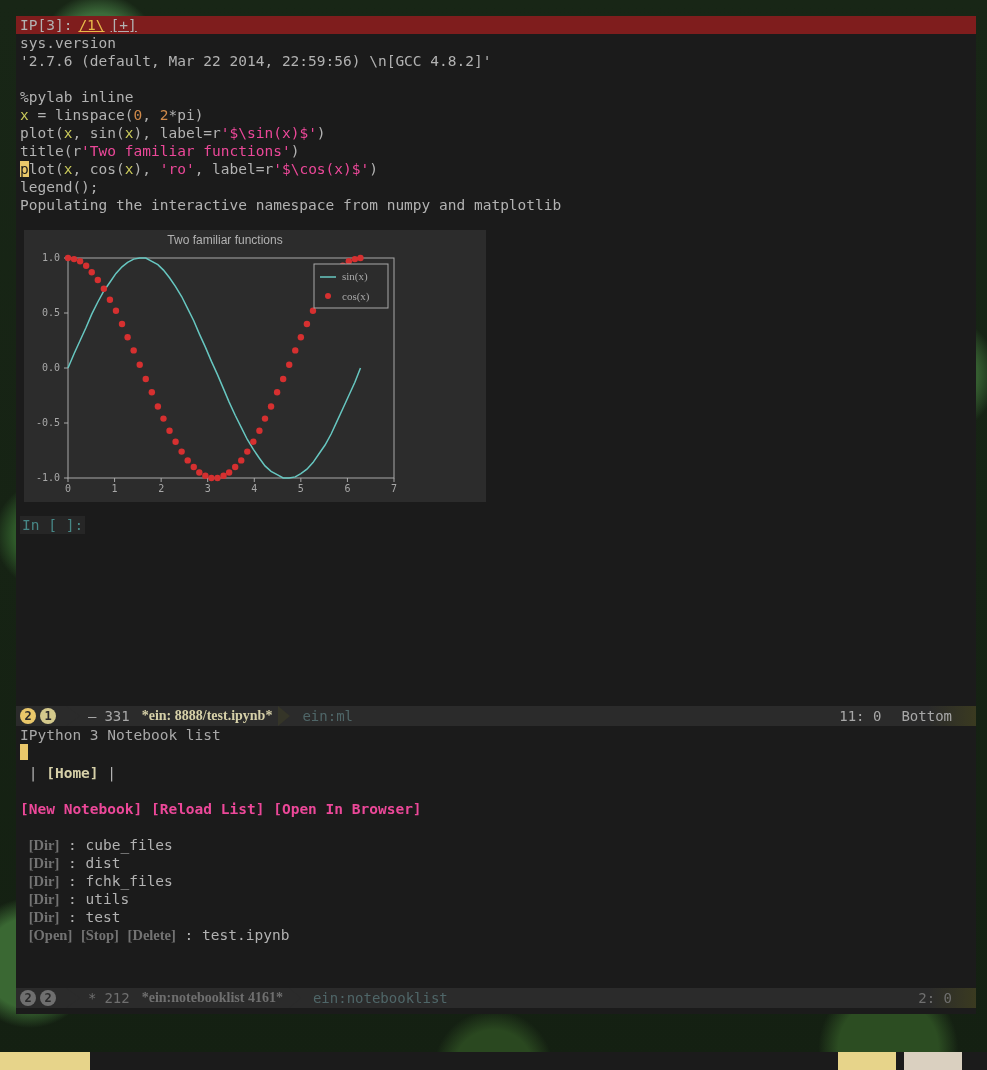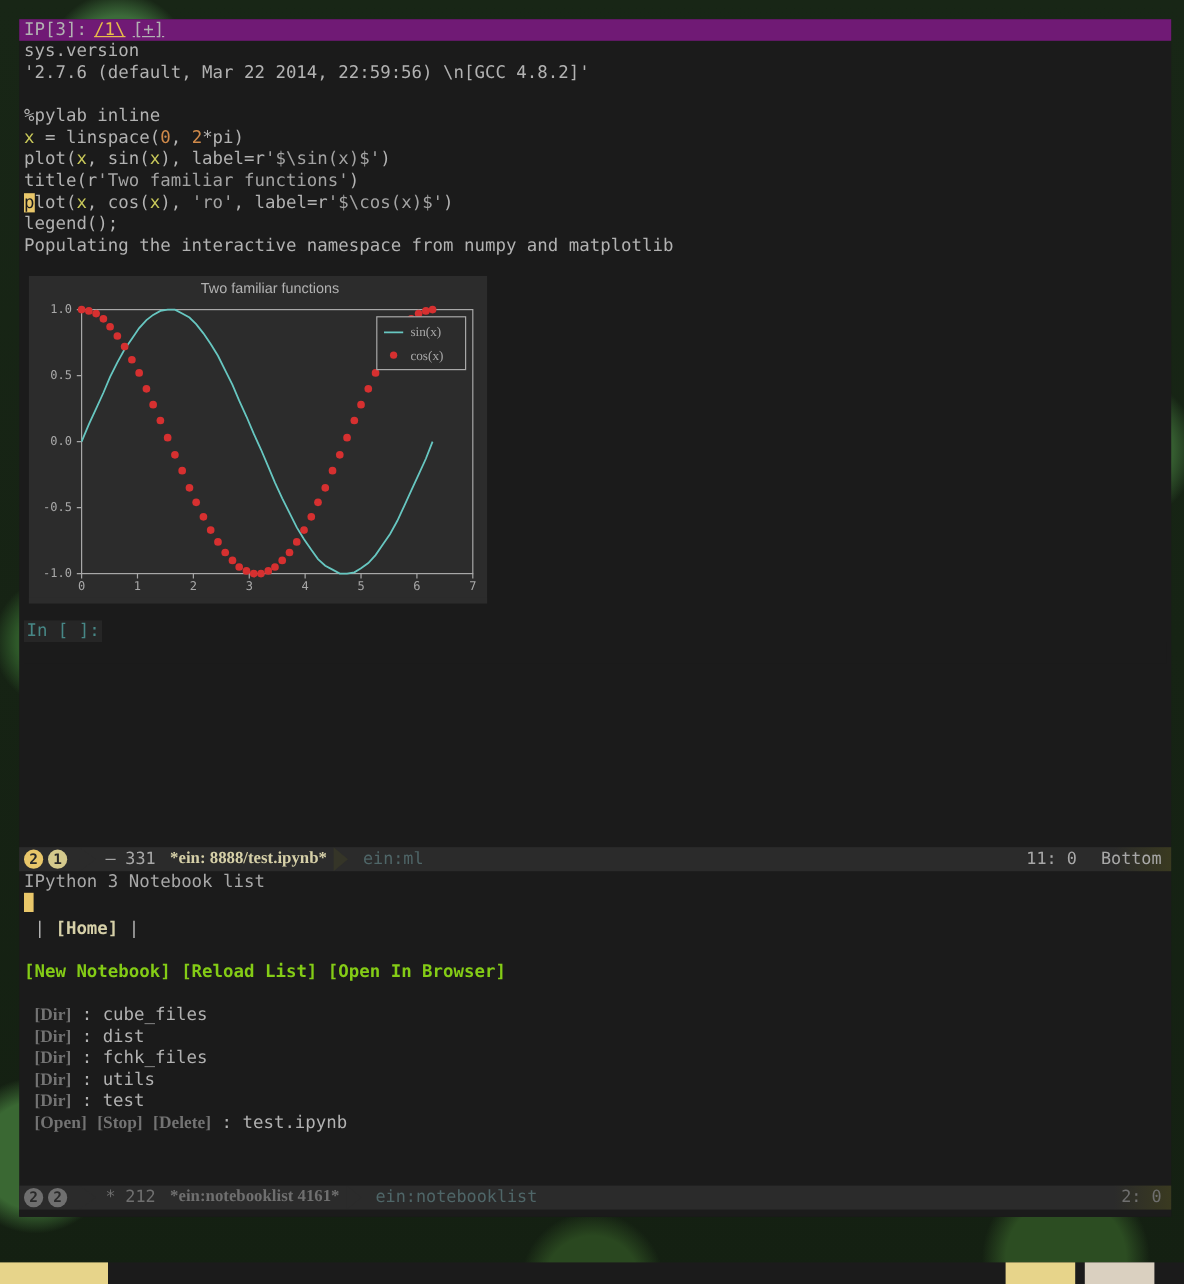--- a/index.html
+++ b/index.html
@@ -28,43 +28,43 @@
 }
 .editor {
   position: absolute;
   left: 16px;
   top: 16px;
   width: 960px;
   background: #1b1b1b;
   color: #b2b2b2;
 }
 .topbar {
-  background: #701a75;
+  background: #7f1d1d;
   color: #b2b2b2;
   padding: 0 4px;
   height: 18px;
   display: flex;
   align-items: center;
   gap: 6px;
 }
 .topbar .active { color: #e8bc4a; text-decoration: underline; }
 .topbar .plus { text-decoration: underline; }
 .pane1 {
   height: 672px;
 }
 .outline { padding: 0 4px; }
 .prompt { background: #262626; color: #478786; padding: 0 2px; display: inline-block; }
 .var { color: #c9c95a; }
 .num { color: #d08a4a; }
-.str { color: #a3a3a3; }
+.str { color: #ec4899; }
 .cursor { background: #e9c76a; color: #1b1b1b; }
 .plotwrap {
   margin: 16px 0 0 4px;
   background: #2c2c2c;
-  width: 382px;
+  width: 462px;
 }
 .modeline {
   height: 20px;
   display: flex;
   align-items: center;
   font-size: 14px;
   color: #6f6f6f;
   background: linear-gradient(90deg,#2b2b2b 0 95%, #3a3a20 100%);
   position: relative;
 }
@@ -79,36 +79,36 @@
   justify-content: center;
   font-weight: bold;
   font-size: 12px;
   margin-right: 2px;
 }
 .ml-badge.dim { background: #6f6f6f; color: #2a2a2a; }
 .ml-left { display: flex; align-items: center; padding-left: 4px; gap: 2px; }
 .ml-bufname { color: #d6d0a8; font-weight: bold; font-family: Liberation Serif, serif; }
 .ml-bufname.dim { color: #6f6f6f; font-weight: bold; }
 .ml-mode { color: #4f6668; margin-left: 10px; }
-.ml-right { margin-left: auto; padding-right: 8px; display: flex; gap: 20px; }
+.ml-right { margin-left: auto; padding-right: 24px; display: flex; gap: 20px; }
 .ml-arrow { 
   width: 0; height: 0; 
   border-top: 10px solid transparent;
   border-bottom: 10px solid transparent;
   border-left: 14px solid #2b2b2b;
   margin-left: 6px;
 }
 .pane2 {
   height: 262px;
   padding: 0 4px;
 }
 .nblist-title { color: #a8a8a8; }
 .nb-cursor { background: #e9c76a; width: 8px; height: 16px; display: inline-block; }
 .home { color: #d6d0a8; font-weight: bold; }
-.action { color: #84cc16; font-weight: bold; }
+.action { color: #ec4899; font-weight: bold; }
 .dirbadge { color: #737373; font-weight: bold; font-family: Liberation Serif, serif; }
 .filelab { color: #b2b2b2; }
 .bottombar {
   position: absolute;
   left: 0; right: 0; bottom: 0;
   height: 18px;
   background: linear-gradient(90deg,#e7d48a 0 90px,#1b1b1b 90px 100%);
   display: flex;
 }
 .bottombar .bt1 { width: 58px; height:18px; background:#e7d48a; margin-left: 838px; }

